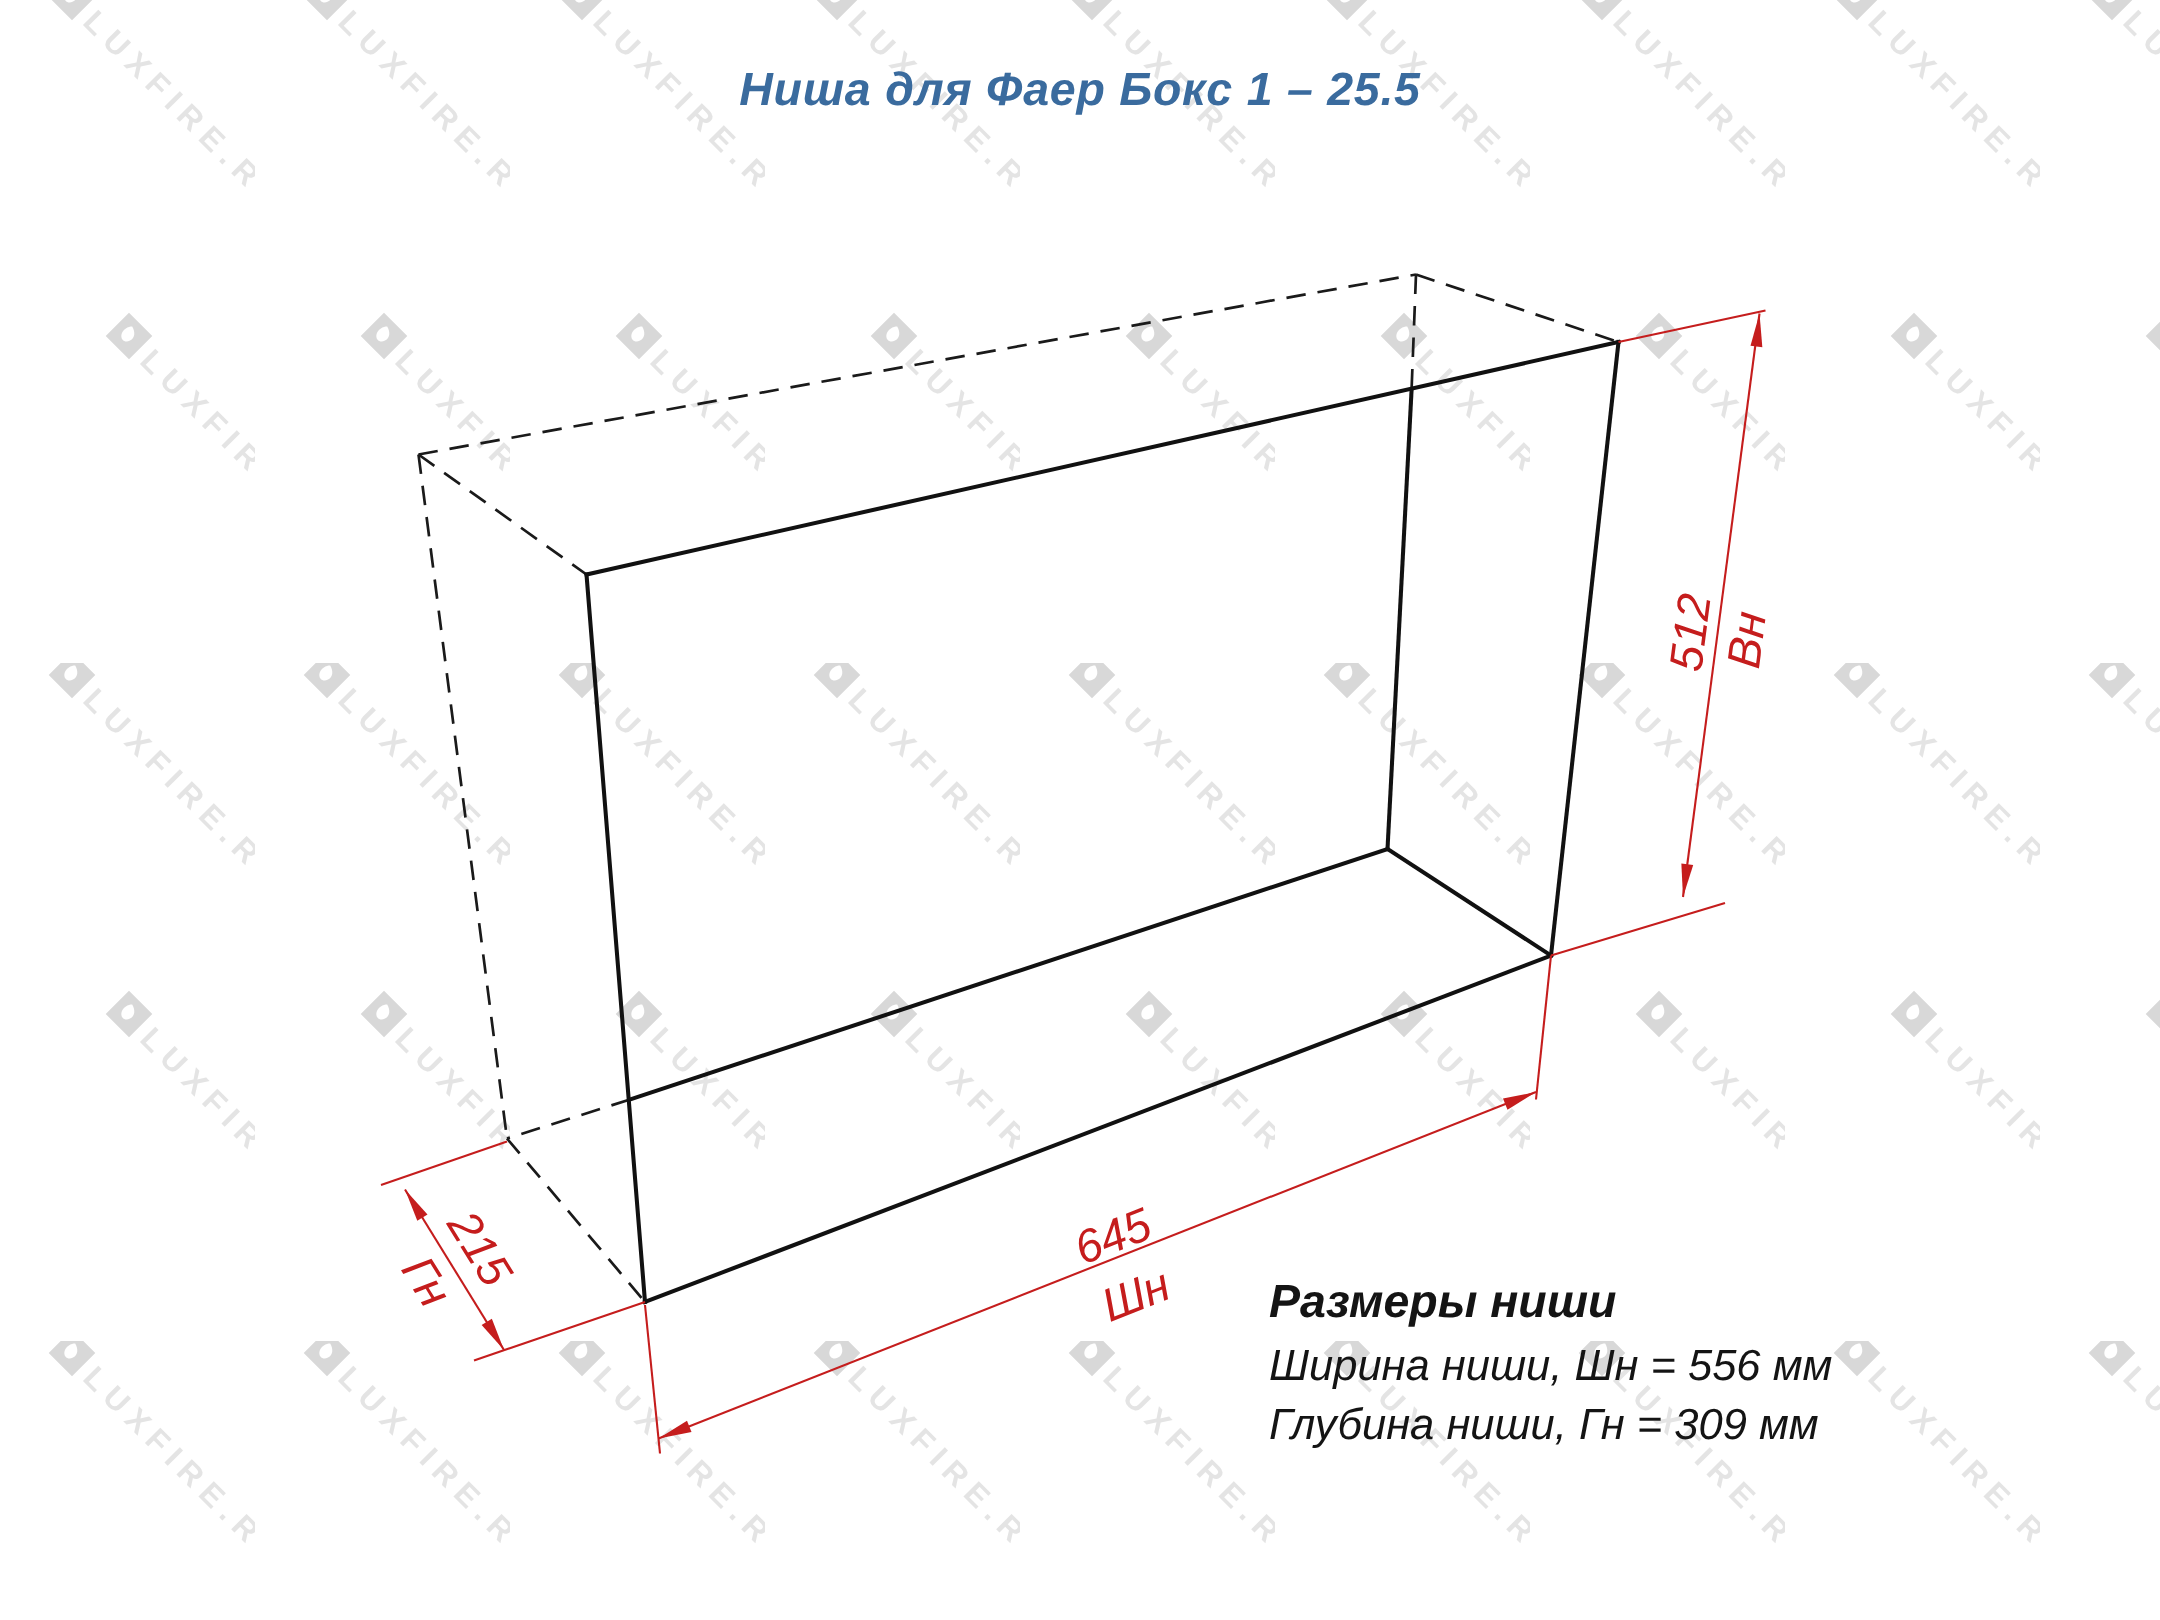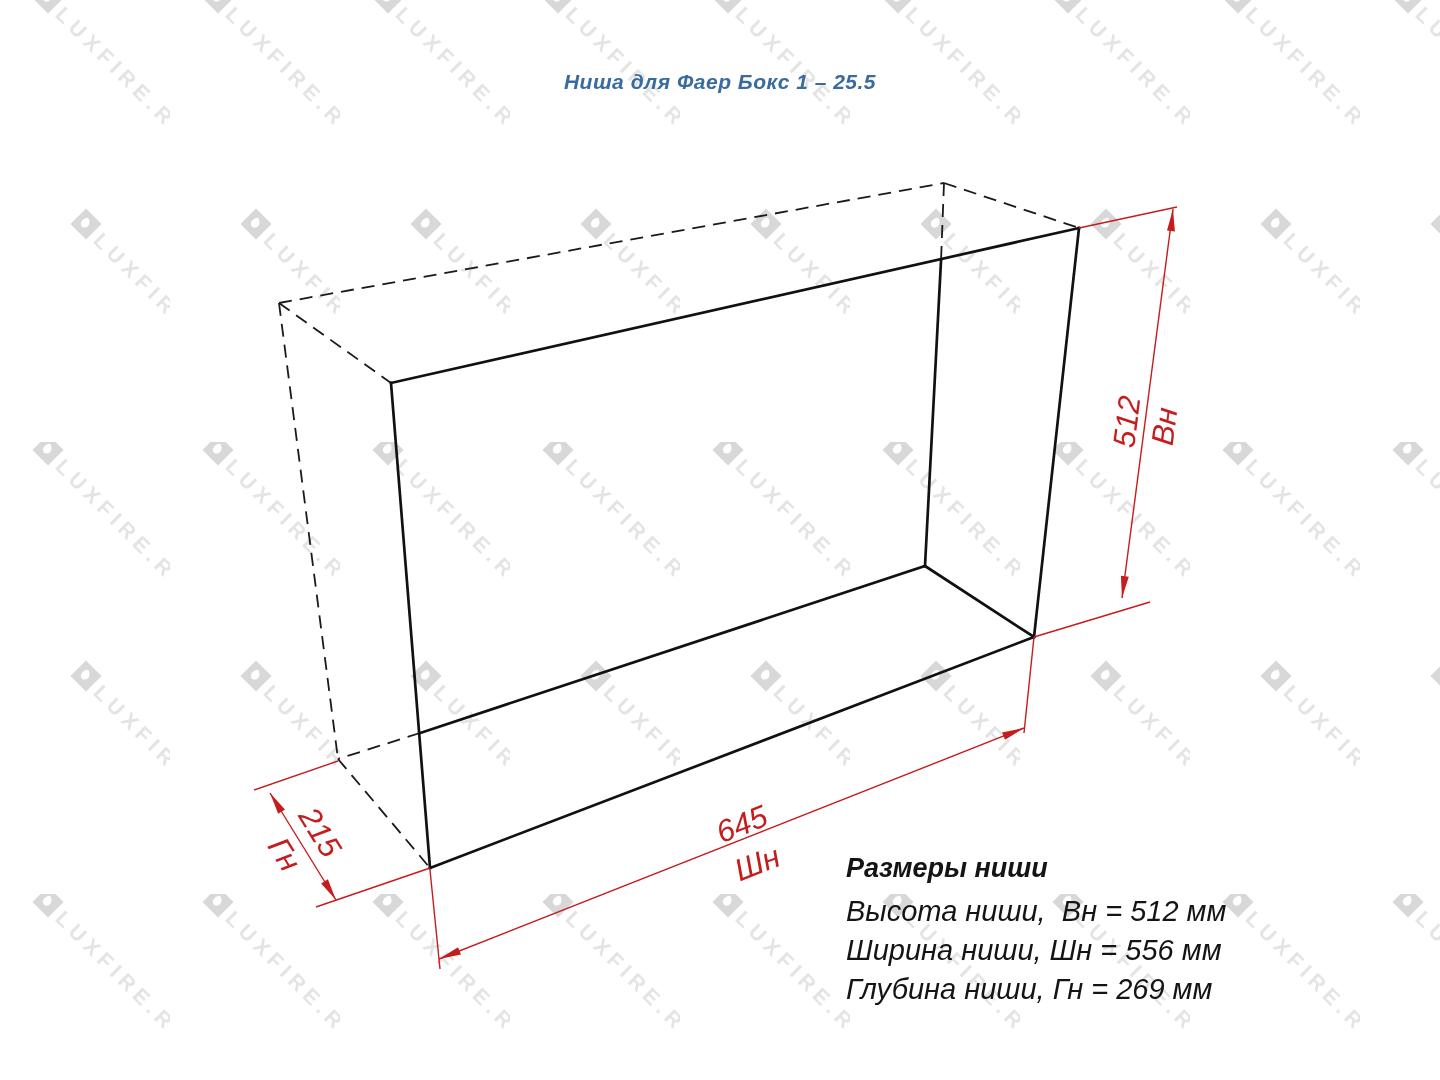--- a/index.html
+++ b/index.html
@@ -8,30 +8,29 @@
     width:1440px;height:1080px;
     overflow:hidden;
     background:#ffffff;
     font-family:"Liberation Sans", sans-serif;
   }
   .layer{position:absolute;left:0;top:0;width:1440px;height:1080px;}
   .title{
     position:absolute;left:0;top:42px;width:1440px;
     text-align:center;
     font-style:italic;font-weight:bold;
-    font-size:21px;letter-spacing:.5px;
+    font-size:31px;letter-spacing:.5px;
     color:#3a6b9e;
-    margin-top:28px;
   }
   .legend{
     position:absolute;left:846px;top:848px;
     font-style:italic;color:#141414;
   }
   .legend-heading{
-    font-size:27px;font-weight:bold;line-height:40px;margin-bottom:4px;
+    font-size:31px;font-weight:bold;line-height:40px;margin-bottom:4px;
     white-space:pre;
   }
   .legend-line{
     font-size:29px;font-weight:normal;line-height:39px;
     white-space:pre;
   }
   svg text{font-family:"Liberation Sans", sans-serif;}
   .dim-text{
     fill:#c51d1d;
     font-size:31px;
@@ -118,18 +117,17 @@
     <g transform="translate(301,844) rotate(58.2)">
       <text y="-20" dominant-baseline="middle" class="dim-text">215</text>
       <text y="22" dominant-baseline="middle" class="dim-text">Гн</text>
     </g>
   </svg>
 
   <div class="title">Ниша для Фаер Бокс 1 – 25.5</div>
 
   <div class="legend">
     <div class="legend-heading">Размеры ниши</div>
-    <div class="legend-line">Высота ниши,  Вн = 512 мм</div>
     <div class="legend-line">Ширина ниши, Шн = 556 мм</div>
-    <div class="legend-line">Глубина ниши, Гн = 269 мм</div>
+    <div class="legend-line">Глубина ниши, Гн = 309 мм</div>
   </div>
 
 </div>
 
 </body></html>

